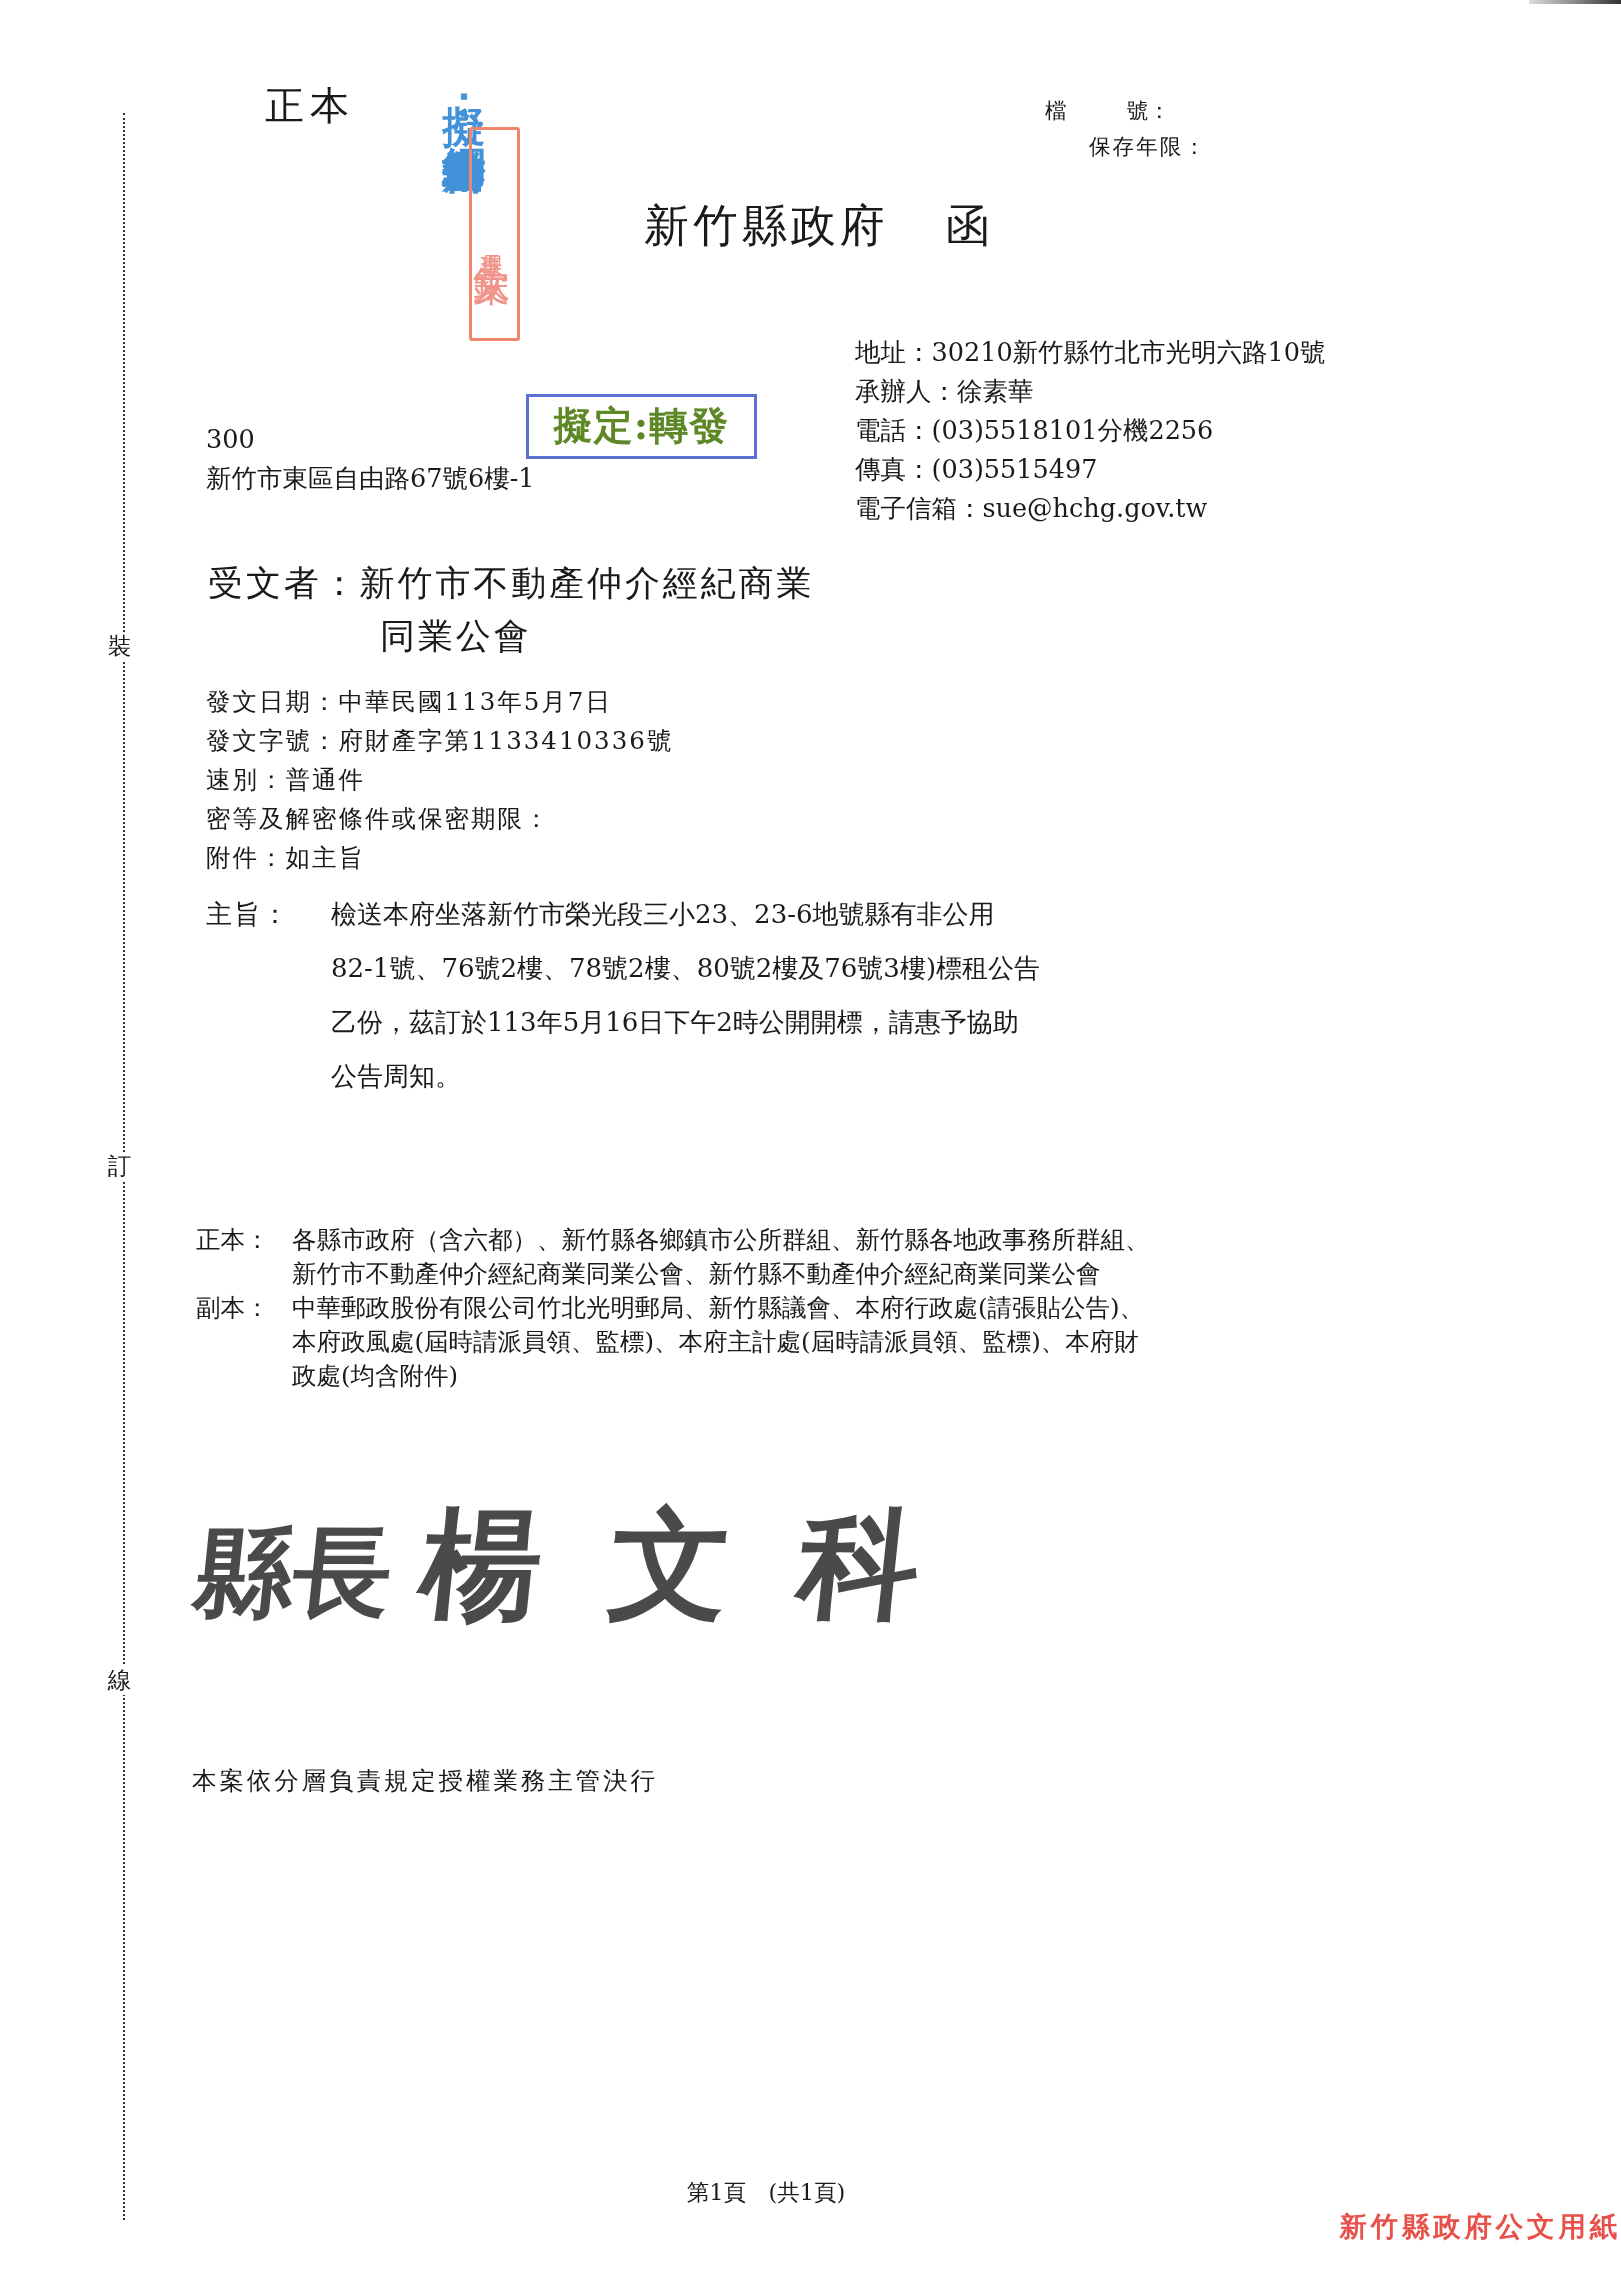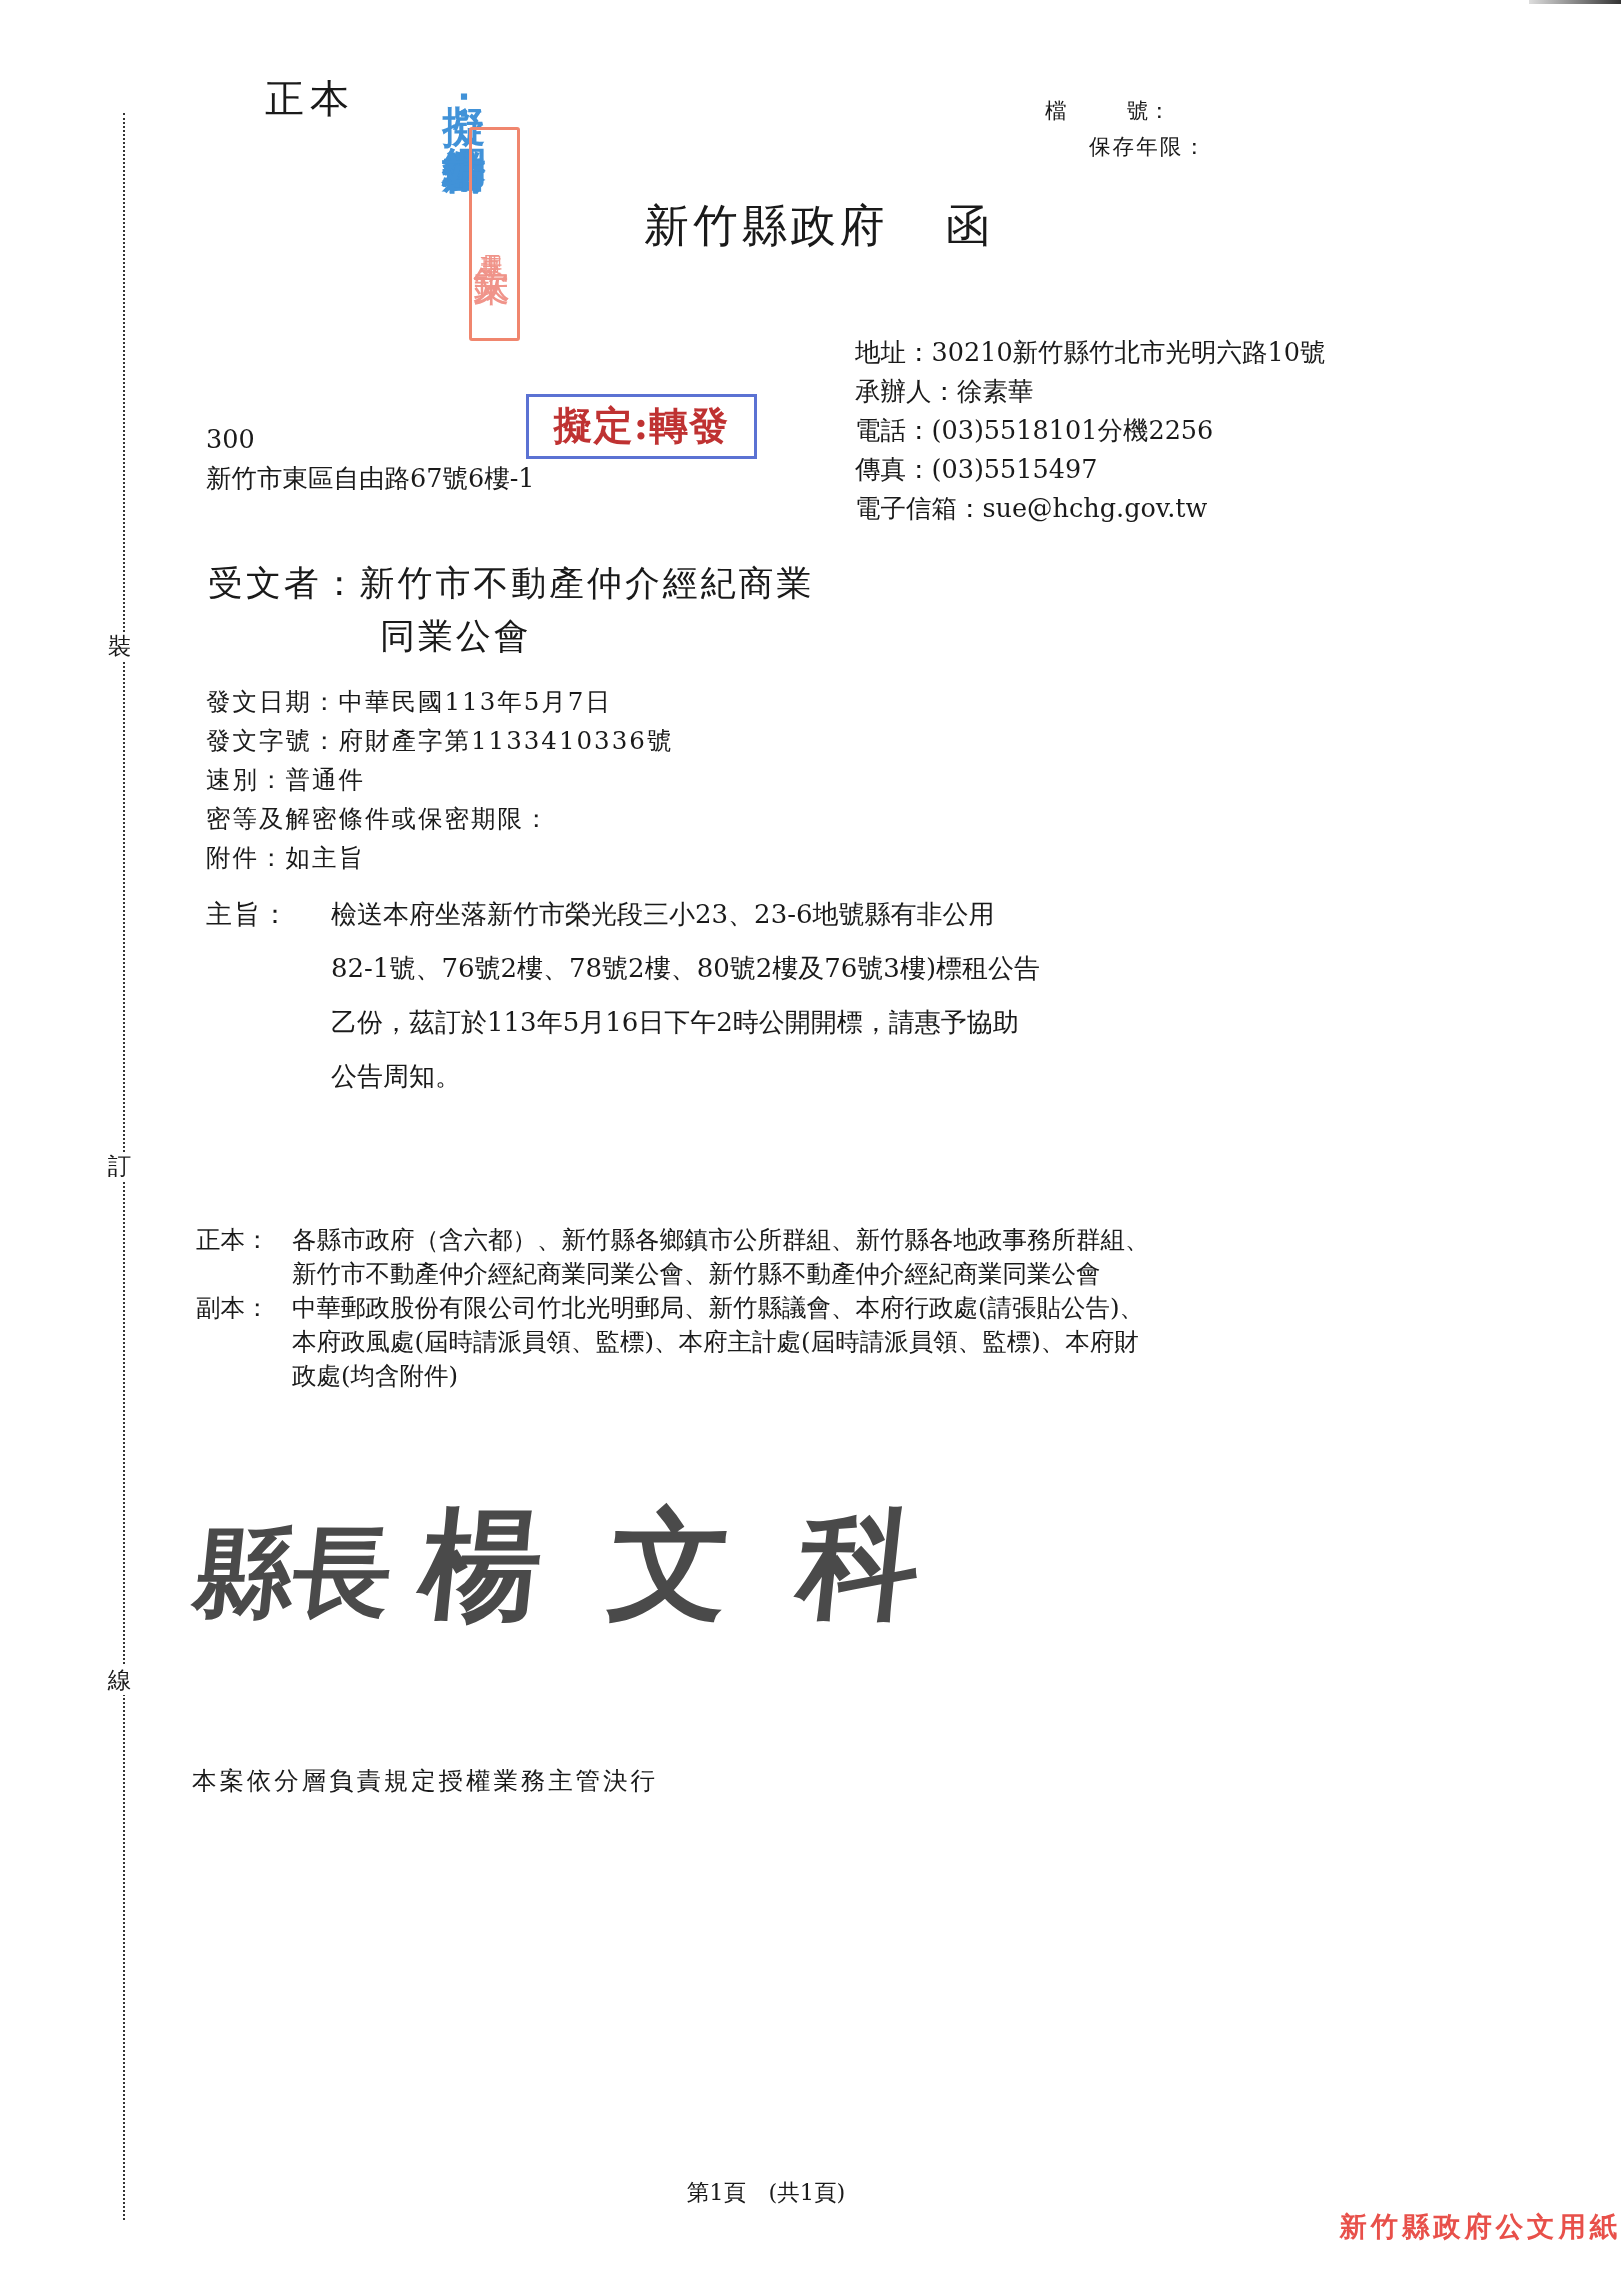--- a/index.html
+++ b/index.html
@@ -31,21 +31,21 @@
     .binding-char {
       position: absolute;
       left: 100px;
       width: 39px;
       text-align: center;
       font-size: 23.5px;
       background: #fff;
       line-height: 29px;
     }
     .copy-type {
-      left: 265px; top: 72px;
+      left: 265px; top: 79px;
       font-size: 39px;
       letter-spacing: 5.9px;
       text-align: right;
     }
     .file-info {
       left: 1045px; top: 93px;
       font-size: 21.6px;
       line-height: 36px;
     }
     .file-info .row { display: flex; }
@@ -76,21 +76,21 @@
       line-height: 51px;
       text-align: center;
       box-sizing: border-box;
       padding-top: 7.8px;
     }
     .stamp-red .big { font-size: 37px; }
     .stamp-blue-box {
       left: 526px; top: 394px;
       width: 231px; height: 65px;
       border: 3.9px solid #4a63cf;
-      color: #b91c1c;
+      color: #4d7c0f;
       font-size: 39px;
       font-weight: bold;
       line-height: 57px;
       text-align: center;
       box-sizing: border-box;
       letter-spacing: 1px;
       opacity: 0.9;
     }
 
     .agency-title {

